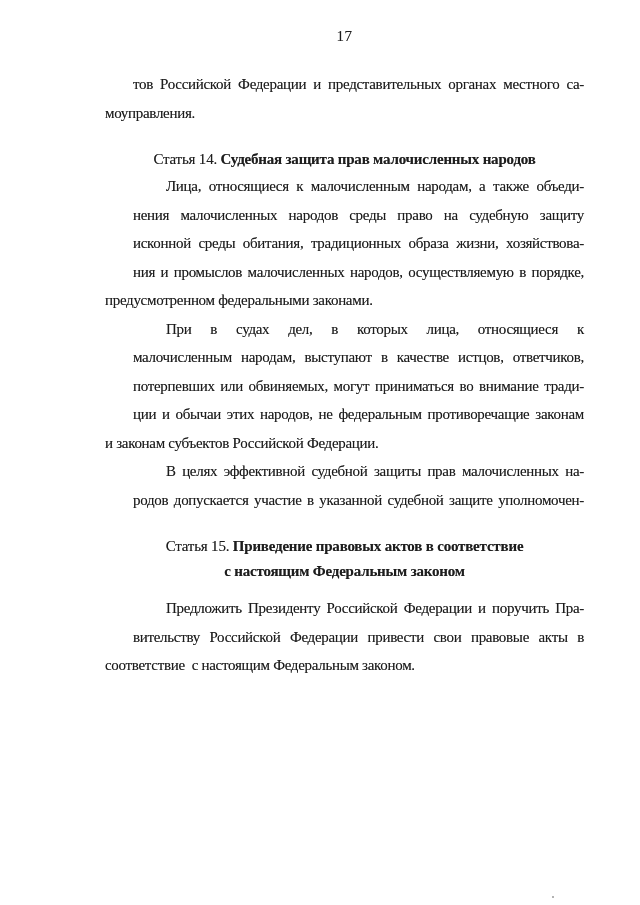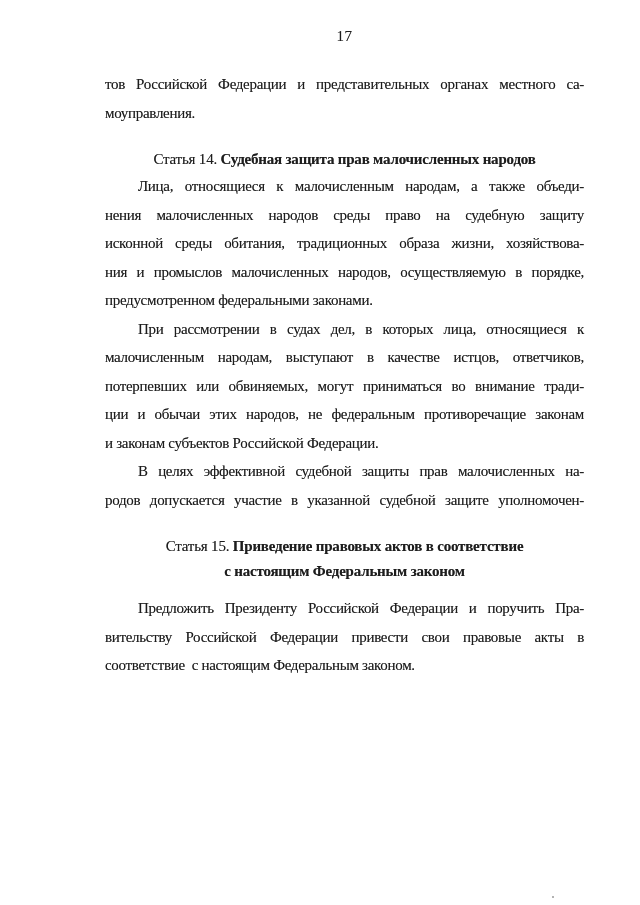--- a/index.html
+++ b/index.html
@@ -33,20 +33,21 @@
     letter-spacing:-0.3px;
     white-space:pre-wrap;
   }
   
   .line.just{
     display:flex;
     flex-wrap:nowrap;
     justify-content:space-between;
     align-items:flex-start;
     white-space:nowrap;
+    margin-left:28px;
   }
   .line.ind{padding-left:33px;}
   .heading{text-align:center;}
   .heading .line{line-height:25px;letter-spacing:-0.2px;white-space:normal;}
   .h14{margin-top:20px;}
   .h15{margin-top:20px;margin-bottom:10px;}
   .b{font-weight:bold;}
   .speck{
     position:absolute;
     left:552px;top:896px;
@@ -116,21 +117,20 @@
             <span>народов,</span>
             <span>осуществляемую</span>
             <span>в</span>
             <span>порядке,</span>
           </div>
           <div class="line"><span>предусмотренном федеральными законами.</span></div>
         </div>
         <div class="block paragraph">
           <div class="line just ind">
             <span>При</span>
-            <span>рассмотрении</span>
             <span>в</span>
             <span>судах</span>
             <span>дел,</span>
             <span>в</span>
             <span>которых</span>
             <span>лица,</span>
             <span>относящиеся</span>
             <span>к</span>
           </div>
           <div class="line just">

